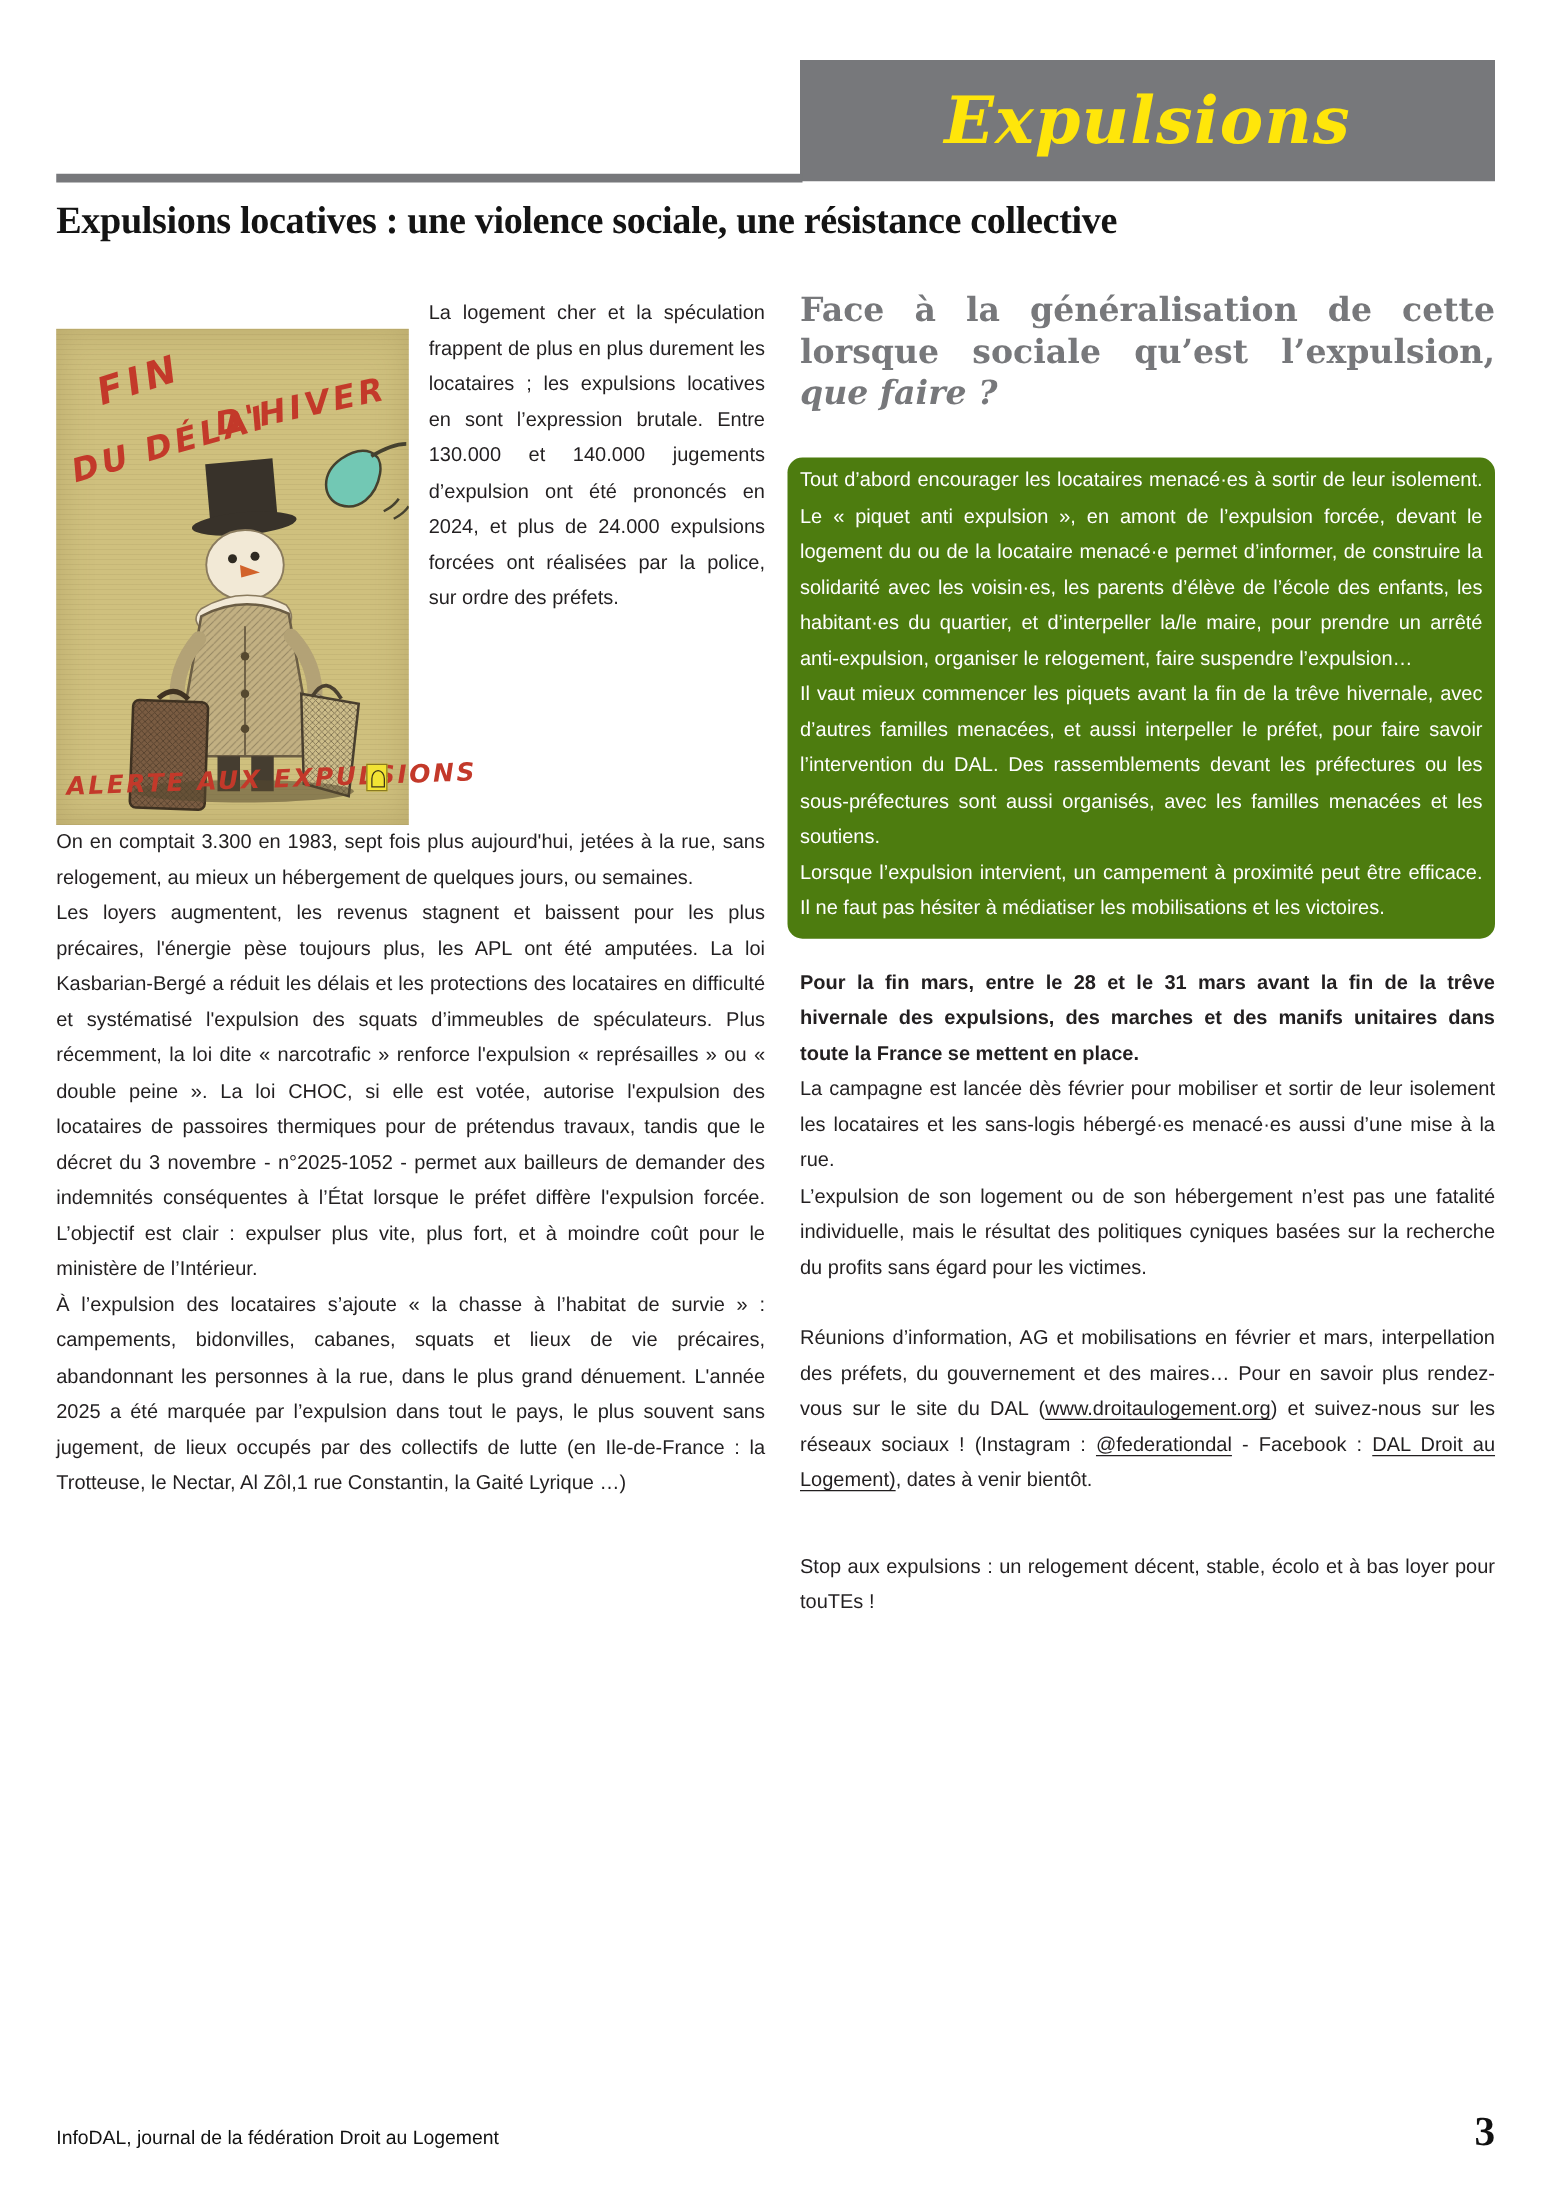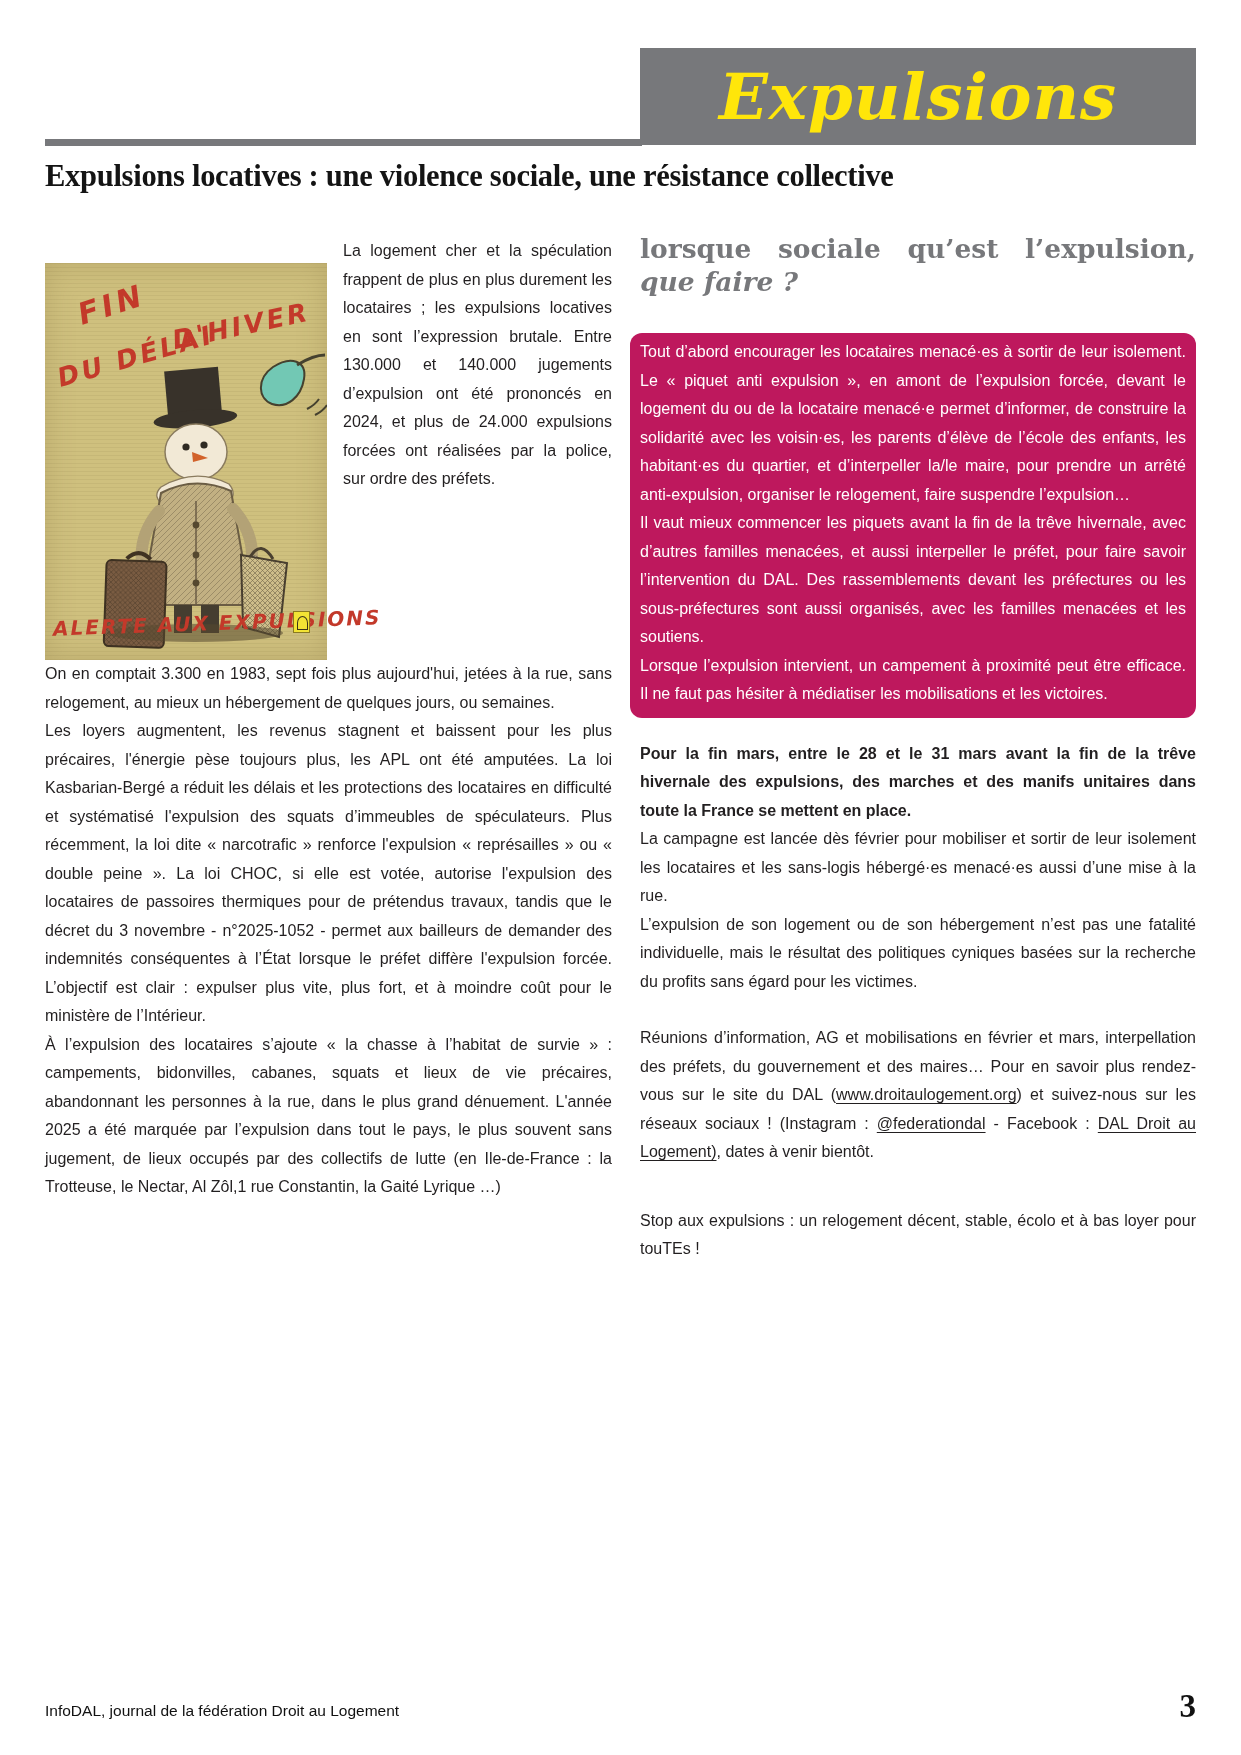--- a/index.html
+++ b/index.html
@@ -7,21 +7,21 @@
     position:relative; width:1241px; height:1755px; background:#fff;
     font-family:"Liberation Sans", sans-serif; color:#221f20; overflow:hidden;
   }
   
   .banner{
     position:absolute; left:640px; top:48px; width:556px; height:97px;
     background:#77787b; display:flex; align-items:center; justify-content:center;
   }
   .banner-text{
     font-family:"DejaVu Serif", serif; font-style:italic; font-weight:bold;
-    font-size:64px; color:#ffe60a; letter-spacing:1px;
+    font-size:52px; color:#ffe60a; letter-spacing:1px;
   }
   .banner-rule{
     position:absolute; left:45px; top:139px; width:597px; height:7px; background:#77787b;
   }
   .article-title{
     position:absolute; left:45px; top:158px; width:1070px; margin:0;
     font-family:"Liberation Serif", serif; font-weight:bold; font-size:31px;
     letter-spacing:-0.3px; color:#141414; white-space:nowrap; transform:scaleX(.985); transform-origin:left;
   }
   
@@ -52,21 +52,21 @@
   }
   .stamp:after{ content:""; position:absolute; left:3px; top:4px; width:9px; height:12px;
     border:1.5px solid #3c3418; border-radius:50% 50% 0 0; }
   .beside{ flex:1; margin-top:0; }
   
   .rc-heading{ margin:0 0 0 0; font-family:"DejaVu Serif", serif; font-weight:bold;
     color:#77787b; font-size:26.5px; line-height:33px; }
   .rc-heading .jline{ display:block; text-align:justify; text-align-last:justify; }
   .rc-heading .jline.last{ text-align-last:left;font-style:italic; }
   .black-box{
-    margin-top:35px; margin-left:-10px; background:#be185d; border-radius:12px;
+    margin-top:35px; margin-left:-10px; background:#4d7c0f; border-radius:12px;
     padding:5px 10px 9px 10px; color:#fff;
   }
   .black-box p.body{ color:#fff; }
   .ulink{ text-decoration:underline; text-underline-offset:3px; cursor:pointer; }
   
   .footer-left{
     position:absolute; left:45px; top:1702px; font-size:15.5px; color:#111;
     font-family:"Liberation Sans", sans-serif;
   }
   .page-num{
@@ -151,20 +151,21 @@
       </div>
       <p class="body beside">La logement cher et la spéculation frappent de plus en plus durement les locataires ; les expulsions locatives en sont l’expression brutale. Entre 130.000 et 140.000 jugements d’expulsion ont été prononcés en 2024, et plus de 24.000 expulsions forcées ont réalisées par la police, sur ordre des préfets.</p>
     </div>
     <p class="body gap-top-sm">On en comptait 3.300 en 1983, sept fois plus aujourd'hui, jetées à la rue, sans relogement, au mieux un hébergement de quelques jours, ou semaines.</p>
     <p class="body gap-top">Les loyers augmentent, les revenus stagnent et baissent pour les plus précaires,  l'énergie pèse toujours plus, les APL ont été amputées. La loi Kasbarian-Bergé a  réduit les délais et les protections des locataires en difficulté et systématisé l'expulsion des squats d’immeubles de spéculateurs. Plus récemment,  la loi dite « narcotrafic » renforce l'expulsion « représailles » ou « double peine ». La loi CHOC, si elle est votée, autorise l'expulsion des locataires de passoires thermiques pour de prétendus travaux, tandis que le décret du 3 novembre - n°2025-1052 - permet aux bailleurs de demander des indemnités conséquentes à l’État lorsque le préfet diffère l'expulsion forcée. L’objectif est clair : expulser plus vite, plus fort, et à moindre coût pour le ministère de l’Intérieur.</p>
     <p class="body">À l’expulsion des locataires s’ajoute « la chasse à l’habitat de survie » : campements, bidonvilles, cabanes, squats et lieux de vie précaires, abandonnant les personnes à la rue, dans le plus grand dénuement. L'année 2025 a été marquée par l’expulsion dans tout le pays, le plus souvent sans jugement, de lieux occupés par des collectifs de lutte (en Ile-de-France : la Trotteuse, le Nectar, Al Zôl,1 rue Constantin, la Gaité Lyrique …)</p>
   </div>
 
   <div class="col-right">
     <h2 class="rc-heading">
+      <span class="jline">Face à la généralisation de cette</span>
       <span class="jline">lorsque sociale qu’est l’expulsion,</span>
       <span class="jline last">que faire ?</span>
     </h2>
 
     <div class="black-box">
       <p class="body">Tout d’abord encourager les locataires menacé·es à sortir de leur isolement. Le « piquet anti expulsion », en amont de l’expulsion forcée, devant le logement du ou de la locataire menacé·e permet d’informer, de construire la solidarité avec les voisin·es, les parents d’élève de l’école des enfants, les habitant·es du quartier, et d’interpeller la/le maire, pour prendre un arrêté anti-expulsion, organiser le relogement, faire suspendre l’expulsion…</p>
       <p class="body">Il vaut mieux commencer les piquets avant la fin de la trêve hivernale, avec d’autres familles menacées, et aussi interpeller le préfet, pour faire savoir l’intervention du DAL. Des rassemblements devant les préfectures ou les sous-préfectures sont aussi organisés, avec les familles menacées et les soutiens.</p>
       <p class="body">Lorsque l’expulsion intervient, un campement à proximité peut être efficace.  Il ne faut pas hésiter à  médiatiser les mobilisations et les victoires.</p>
     </div>
 

